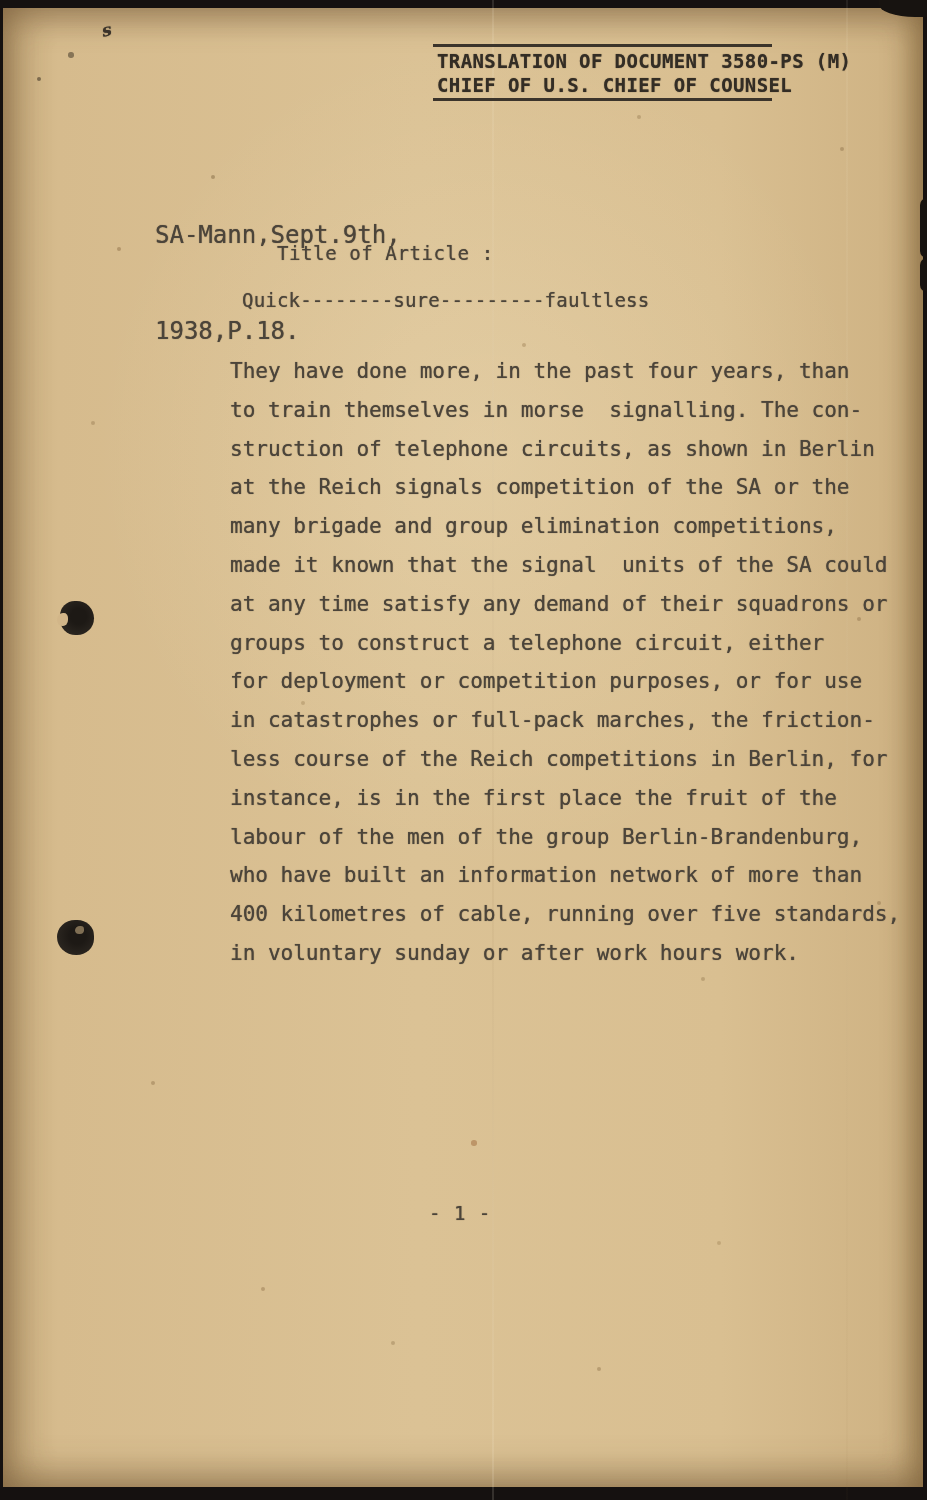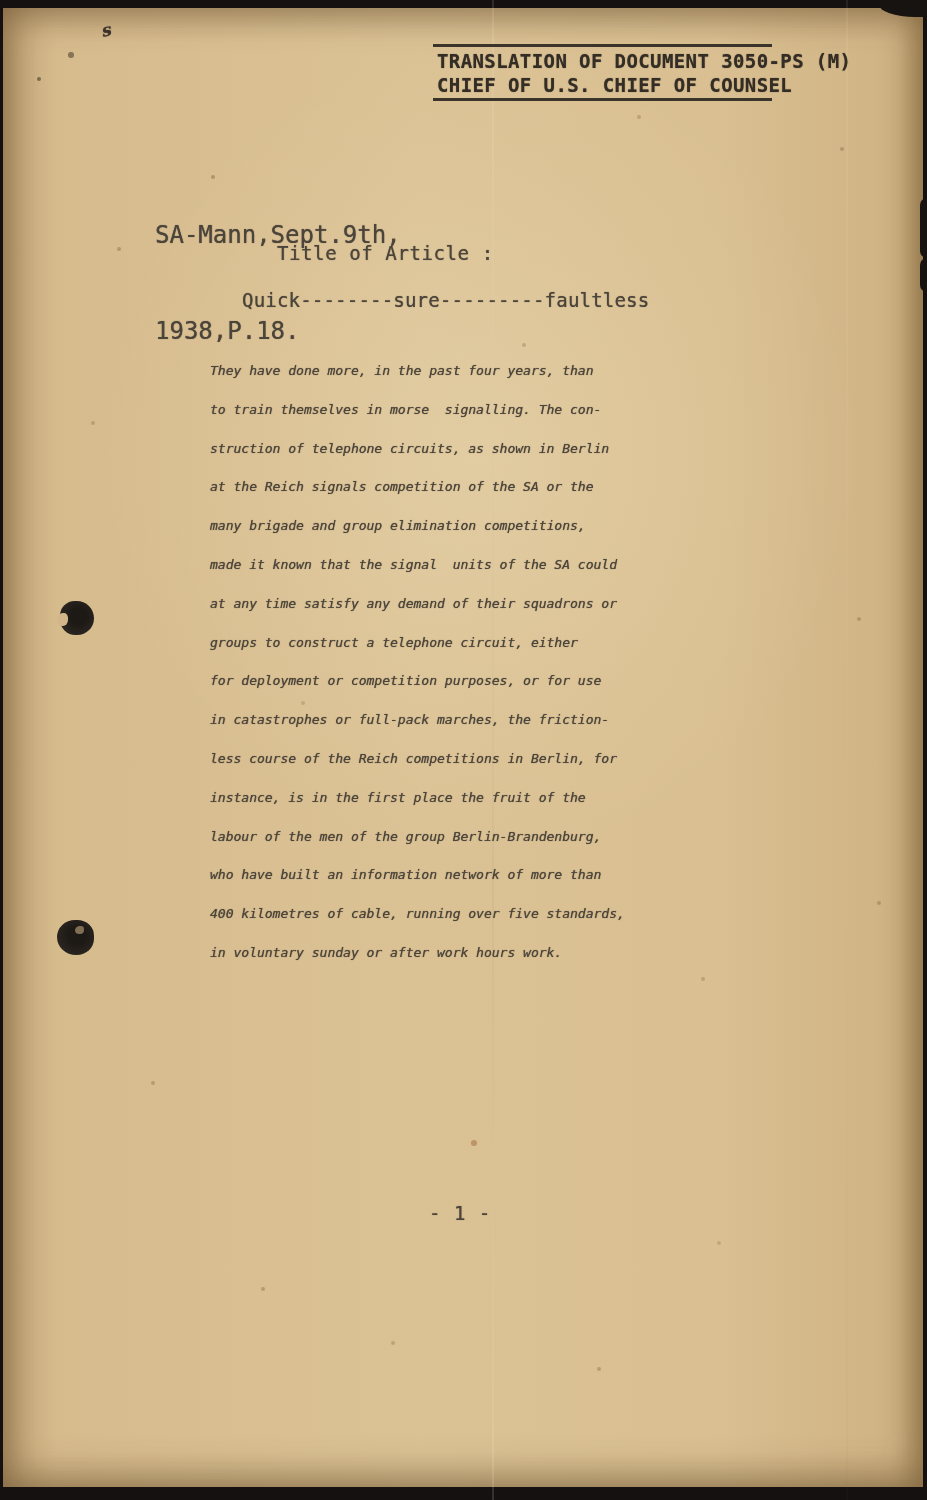--- a/index.html
+++ b/index.html
@@ -56,21 +56,21 @@
     padding:2px 0 1px 4px;
   }
   .stamp .typed-line{
     white-space:pre;font-size:19px;line-height:24px;font-weight:bold;
     color:#332d25;text-shadow:0 0 1px rgba(45,38,30,0.7);
     letter-spacing:0.4px;
   }
   .source-block{position:absolute;left:155px;top:155px;font-size:24px;line-height:32px;}
   .title-label{left:277px;top:242px;font-size:19px;letter-spacing:0.6px;}
   .article-title{left:216px;top:289px;font-size:19px;letter-spacing:0.2px;margin-left:26px;}
-  .body-block{position:absolute;left:210px;top:352px;width:660px;font-size:13px;line-height:38.8px;font-style:italic;}
+  .body-block{position:absolute;left:230px;top:352px;width:660px;font-size:21px;line-height:38.8px;}
   .body-line{white-space:pre;}
   .page-number{left:429px;top:1202px;font-size:19px;letter-spacing:1px;}
   .hw-mark{
     position:absolute;left:102px;top:20px;
     font-family:"DejaVu Serif","Liberation Serif",serif;
     font-style:italic;font-weight:bold;font-size:17px;color:#3b332a;
     transform:rotate(-12deg);text-shadow:0 0 1px rgba(59,51,42,.8);
   }
   .hole{position:absolute;background:radial-gradient(circle at 55% 45%, #1d1915 30%, #2b2620 75%, #3a332b);}
   .hole-1{left:60px;top:601px;width:34px;height:34px;border-radius:46% 54% 52% 48%;}
@@ -93,21 +93,21 @@
 
 <div class="scan">
   <div class="paper"></div>
   <div class="crease crease-1"></div>
   <div class="crease crease-2"></div>
   <div class="specks"></div>
 
   <div class="hw-mark">s</div>
 
   <div class="stamp">
-    <div class="typed-line">TRANSLATION OF DOCUMENT 3050-PS (M)</div>
+    <div class="typed-line">TRANSLATION OF DOCUMENT 3580-PS (M)</div>
     <div class="typed-line">CHIEF OF U.S. CHIEF OF COUNSEL</div>
   </div>
 
   <div class="typed source-block">
     <div>SA-Mann,Sept.9th,</div>
     <div>1938,P.18.</div>
   </div>
 
   <div class="typed title-label">Title of Article :</div>
   <div class="typed article-title">Quick--------sure---------faultless</div>

